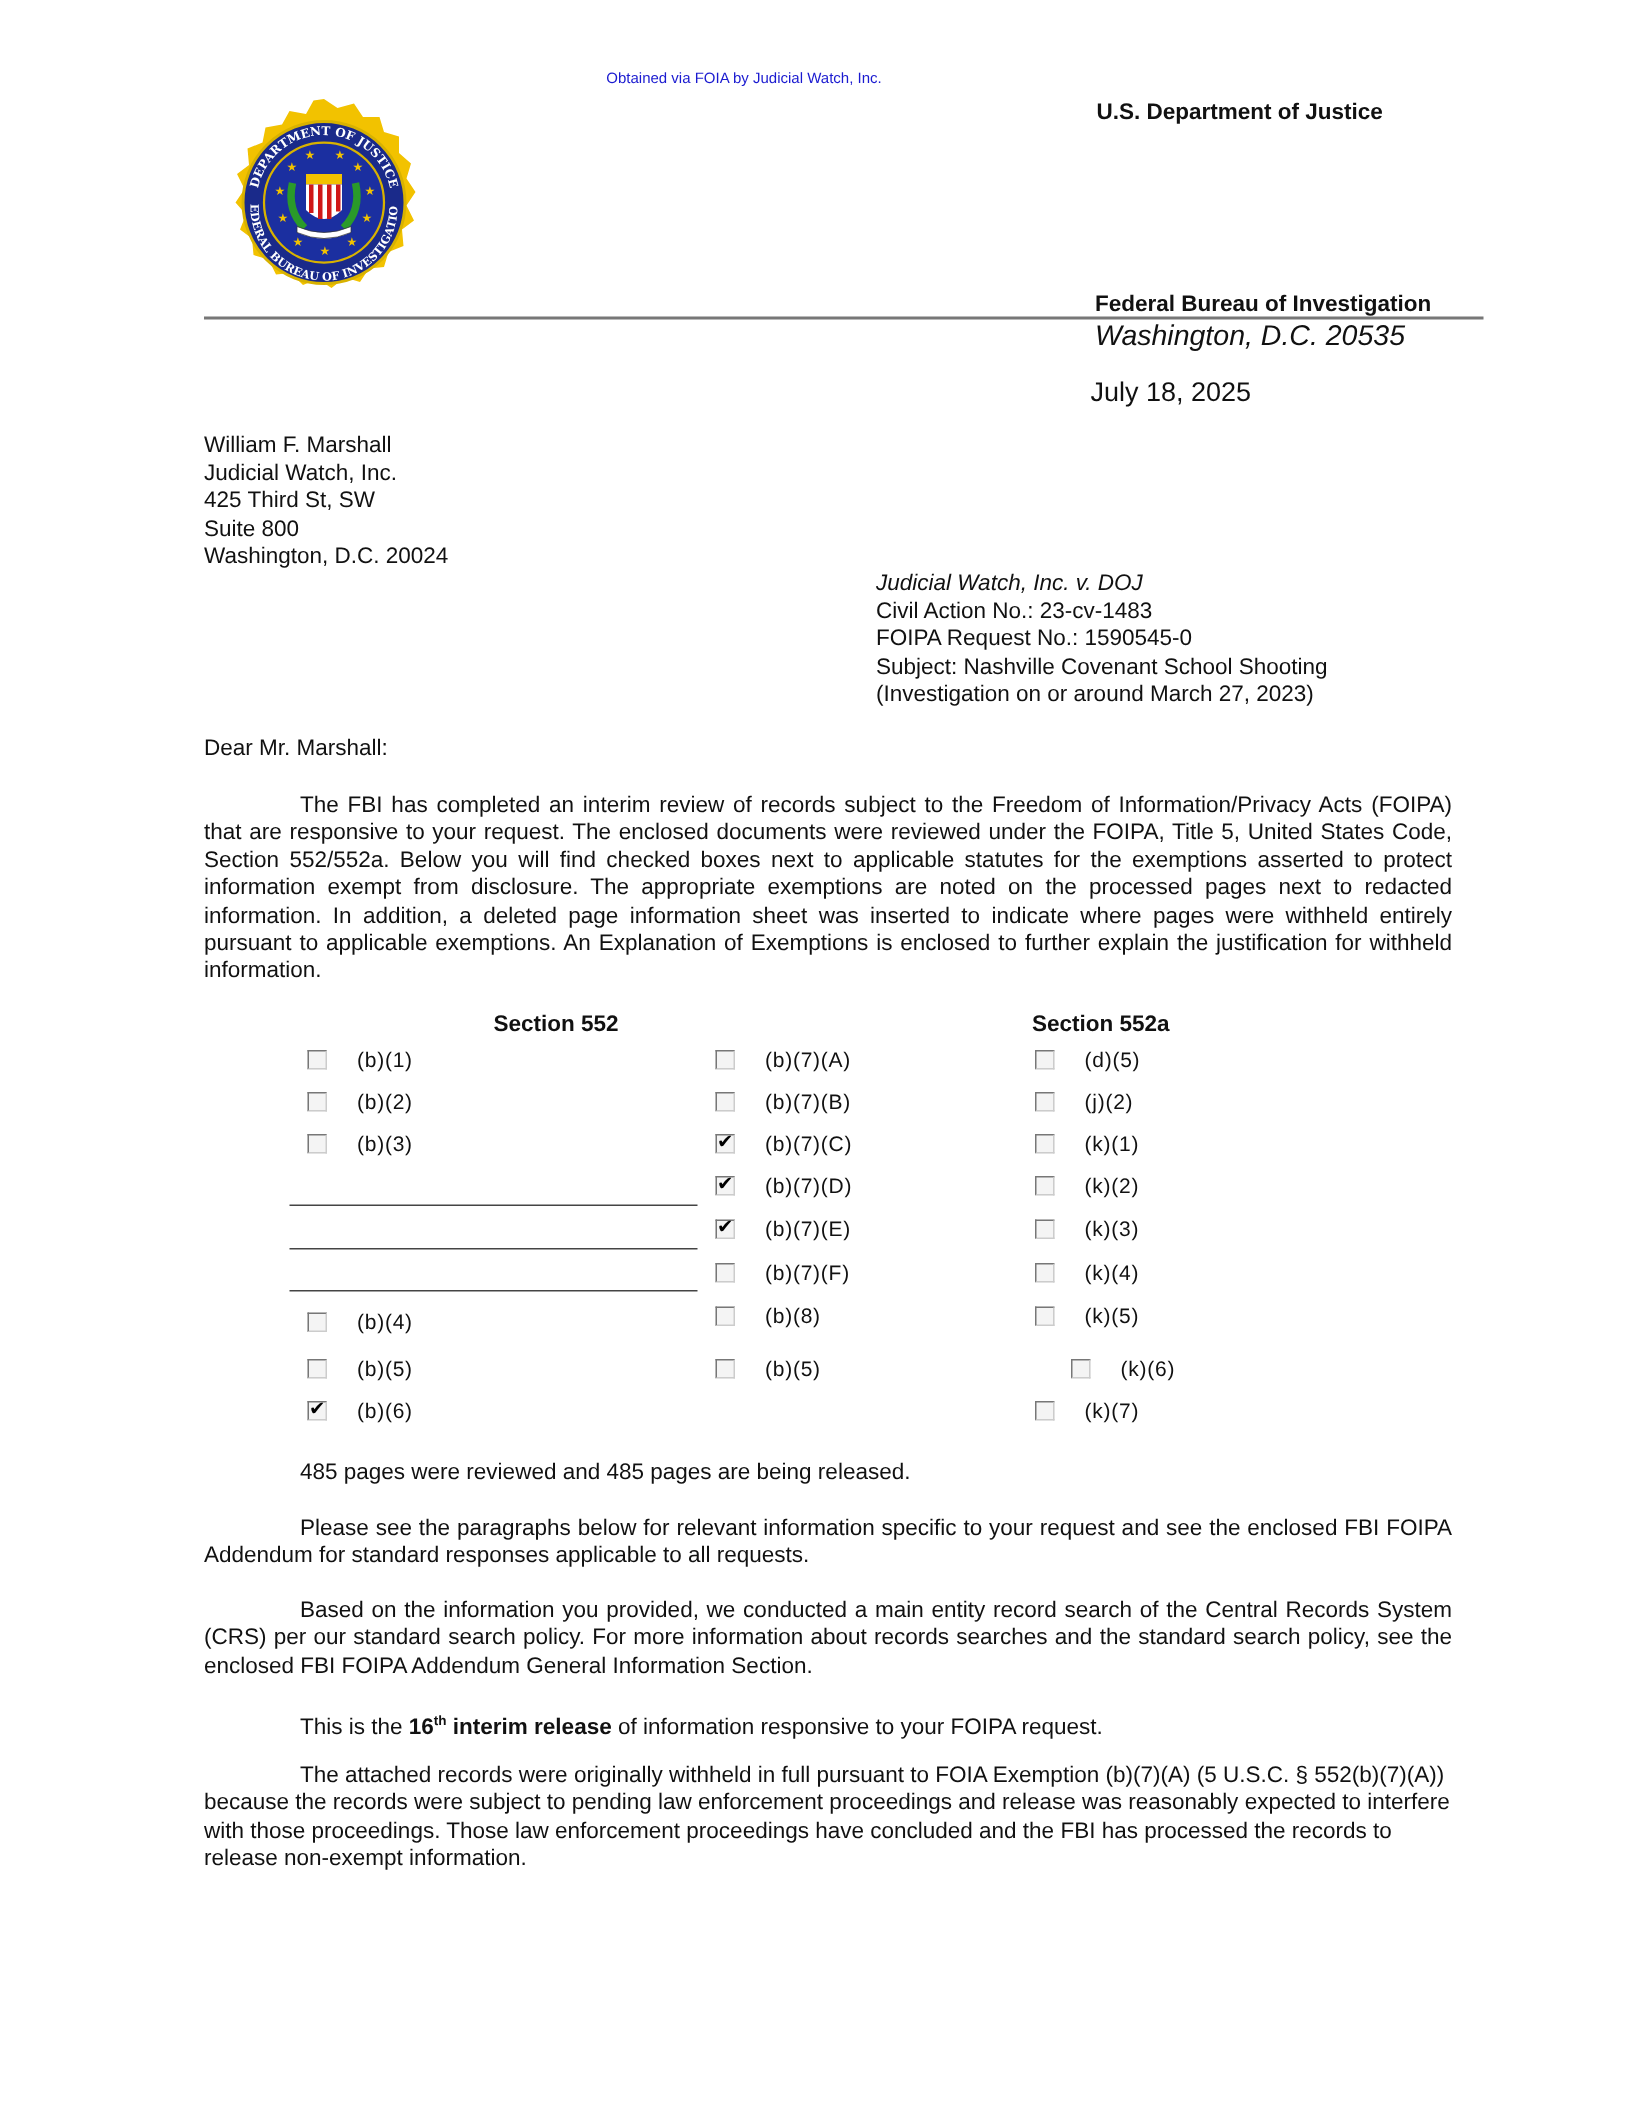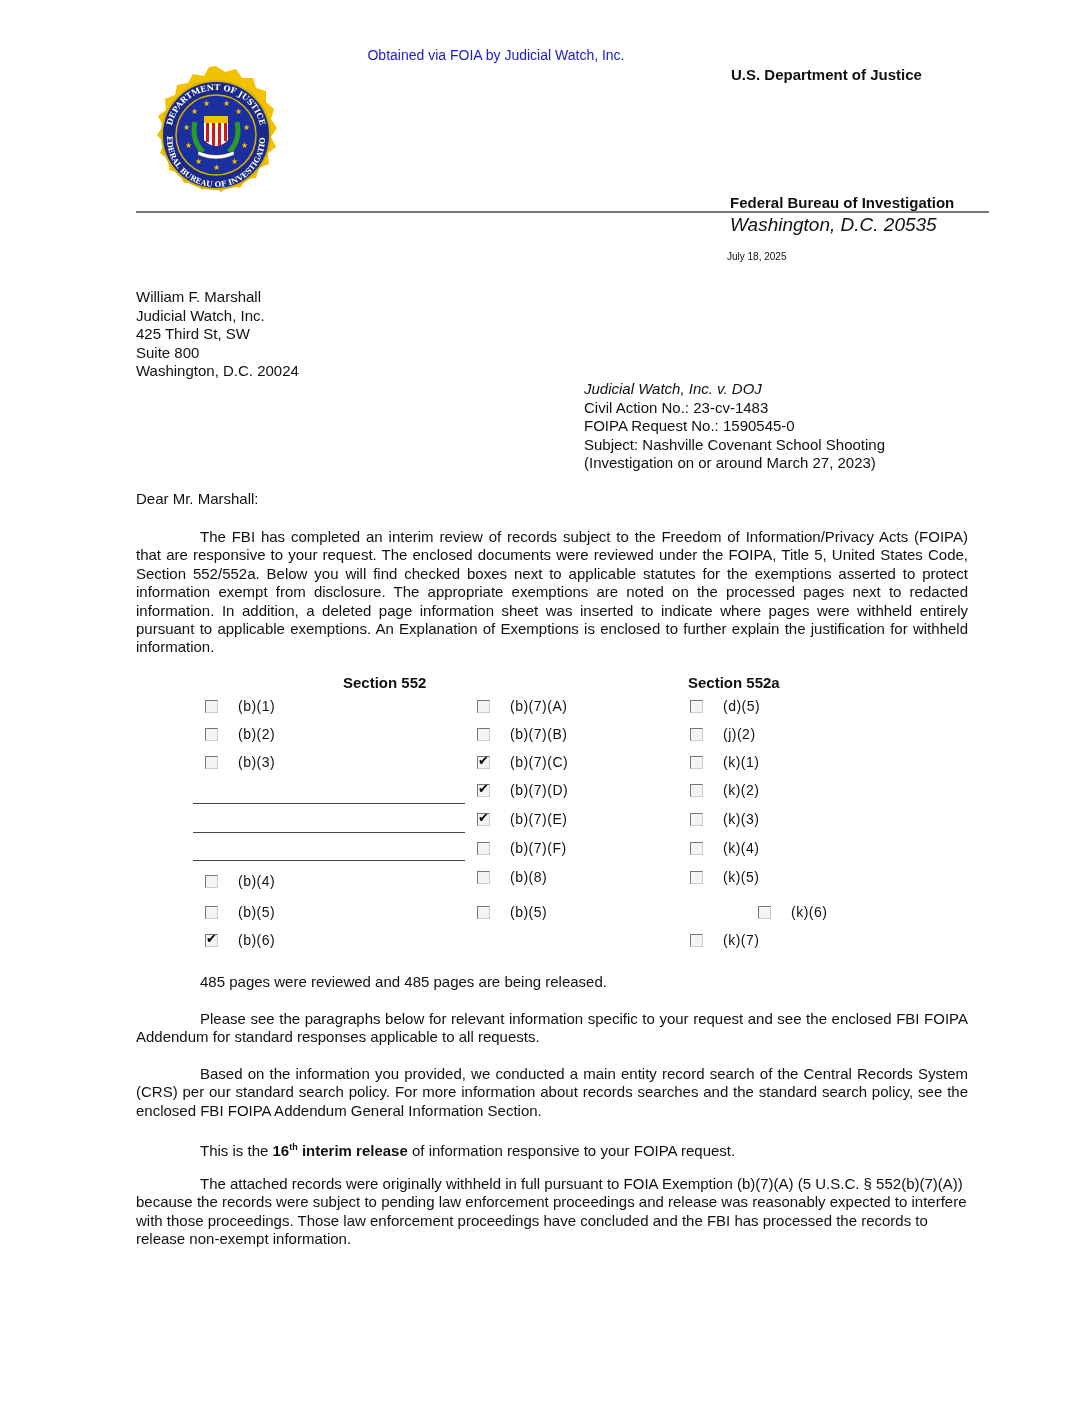--- a/index.html
+++ b/index.html
@@ -1,35 +1,35 @@
 <!DOCTYPE html>
 <html><head>
 <meta charset="utf-8">
 <style>
   html, body { margin:0; padding:0; background:#ffffff; }
   body { width:1088px; height:1408px; position:relative; overflow:hidden;
          font-family:"Liberation Sans", sans-serif; color:#111; }
   .abs { position:absolute; }
-  .foia-note { left:0; width:992px; top:47px; text-align:center; color:#1a1ad0; font-size:14px; }
+  .foia-note { left:0; width:992px; top:47px; text-align:center; color:#1a1ad0; font-size:10px; }
   .dept { left:731px; top:66px; font-size:15px; font-weight:bold; }
   .seal { left:143px; top:64px; width:146px; height:142px; }
   .hr-line { left:136px; top:211px; width:853px; height:2px; background:#777; }
   .fbi-name { left:730px; top:194px; font-size:15px; font-weight:bold; }
   .fbi-addr { left:730px; top:214px; font-size:19px; font-style:italic; }
-  .date { left:727px; top:251px; font-size:10px; }
+  .date { left:727px; top:251px; font-size:18px; }
   .block { font-size:15px; line-height:18.6px; }
   .recipient { left:136px; top:288px; }
   .caseref { left:584px; top:380px; }
   .caseref .italic { font-style:italic; }
   .salutation { left:136px; top:490px; font-size:15px; }
   .para { left:136px; width:832px; font-size:15px; line-height:18.4px; text-align:justify; }
   .para .indent { display:inline-block; width:64px; }
   .p1 { top:528px; }
   .sec-head { font-size:15px; font-weight:bold; }
-  .sec552 { left:343px; top:674px; }
+  .sec552 { left:329px; top:674px; }
   .sec552a { left:688px; top:674px; }
   .cb-item { display:flex; align-items:center; gap:20px; font-size:14px; letter-spacing:0.5px; }
   .cb { width:13px; height:13px; border:1px solid #777; border-right-color:#ccc; border-bottom-color:#ccc;
         background:#f4f4f4; position:relative; box-sizing:border-box; }
   .cb.checked::after { content:"\2714"; position:absolute; left:0px; top:-4px; font-size:13px; color:#000; }
   .rule { height:1px; background:#444; width:272px; left:193px; }
   .plain-line { left:200px; font-size:15px; }
   .p-pages { top:973px; }
   .p2 { top:1010px; }
   .p3 { top:1065px; }
@@ -189,21 +189,21 @@
     <span>(k)(3)</span>
   </div>
 <div class="abs cb-item" style="left:690px; top:840px;">
     <span class="cb"></span>
     <span>(k)(4)</span>
   </div>
 <div class="abs cb-item" style="left:690px; top:869px;">
     <span class="cb"></span>
     <span>(k)(5)</span>
   </div>
-<div class="abs cb-item" style="left:730px; top:904px;padding-left:28px;">
+<div class="abs cb-item" style="left:686px; top:904px;padding-left:28px;">
     <span class="cb"></span>
     <span>(k)(6)</span>
   </div>
 <div class="abs cb-item" style="left:690px; top:932px;">
     <span class="cb"></span>
     <span>(k)(7)</span>
   </div>
 
 <div class="abs plain-line p-pages">485 pages were reviewed and 485 pages are being released.</div>
 

